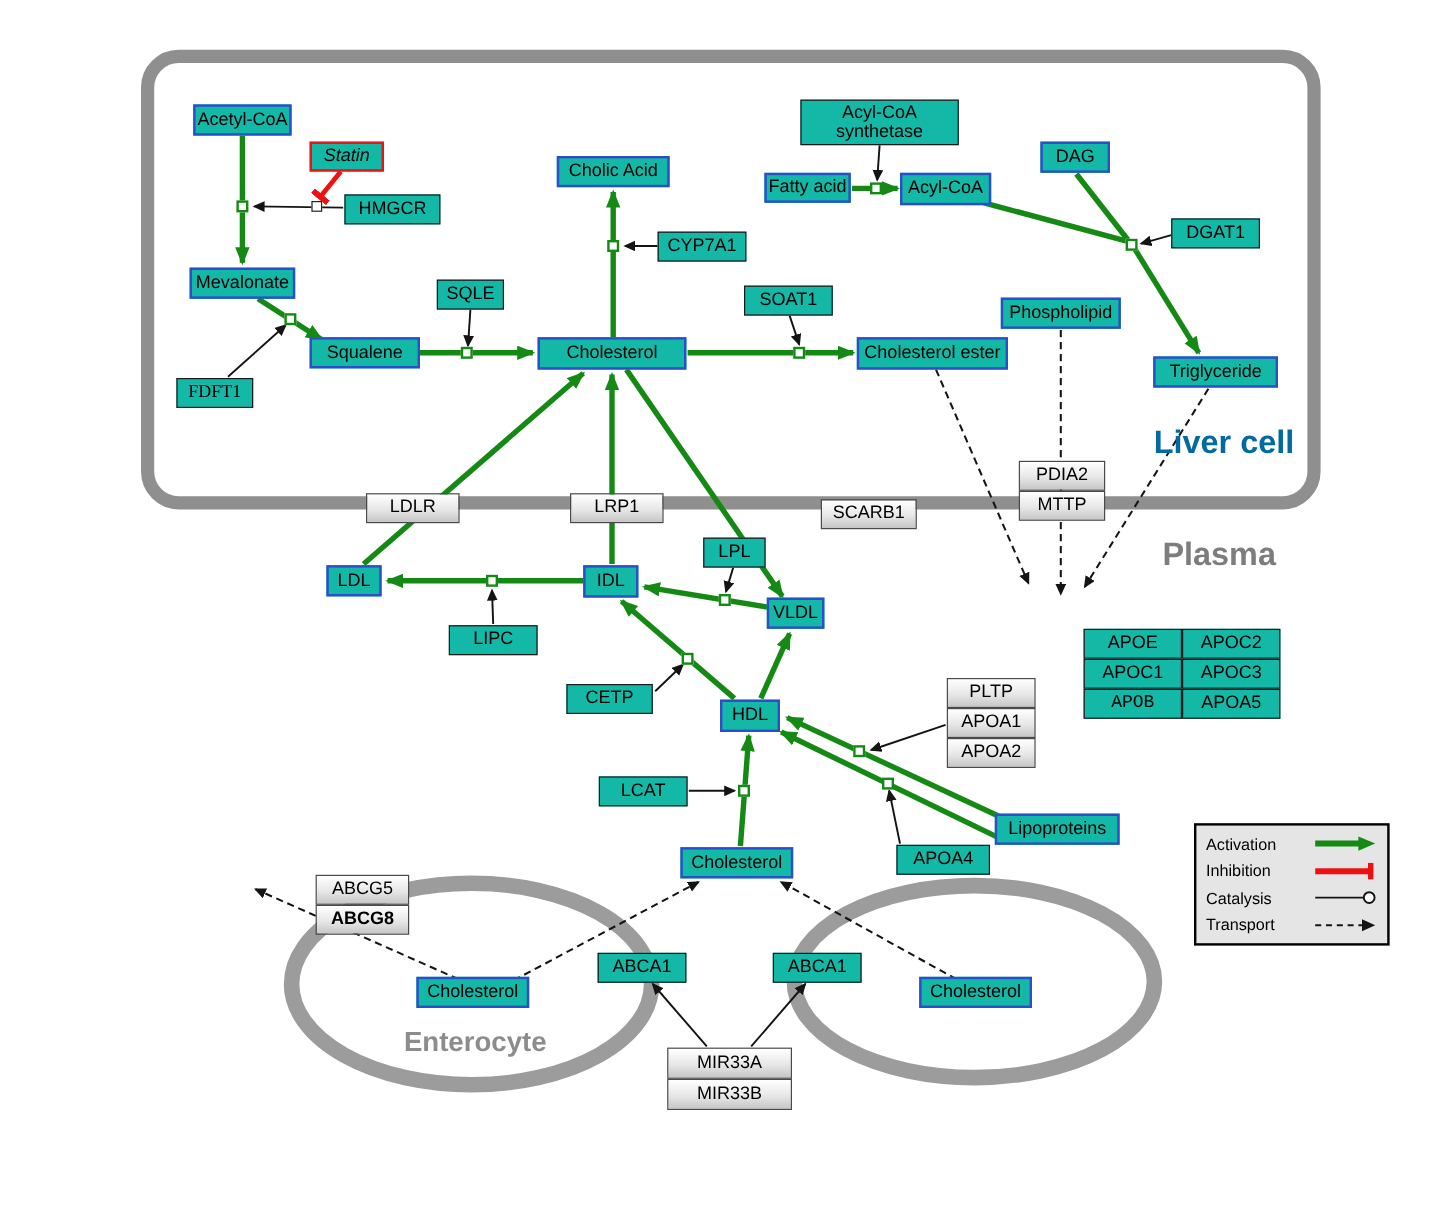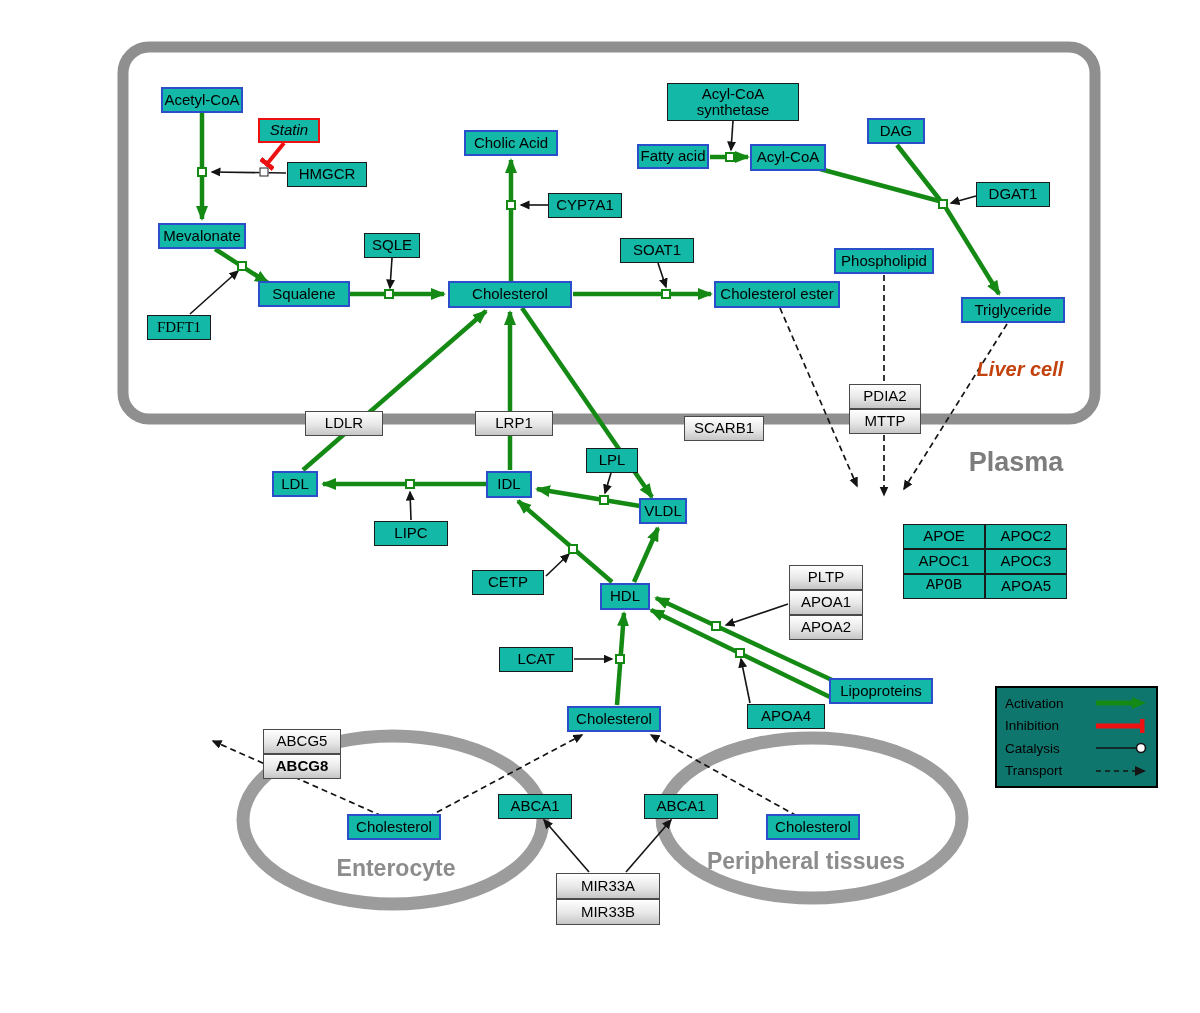--- a/index.html
+++ b/index.html
@@ -28,27 +28,27 @@
   }
   .node.wrap{white-space:normal;}
   .metabolite{border:2.5px solid var(--metabolite);}
   .enzyme{border:1.3px solid #1a1a1a;}
   .enzyme-gray{border:1.2px solid #4a4a4a;background:linear-gradient(#ffffff 0%,#e7e7e7 55%,#c6c6c6 100%);}
   .inhibitor{border:2.5px solid var(--inhibition);}
   .rxn{position:absolute;width:10px;height:10px;background:#fff;border:2px solid var(--activation);
        transform:translate(-50%,-50%);box-sizing:border-box;}
   .rxn.port{width:9px;height:9px;border:1.4px solid #222;}
   .compartment-label{position:absolute;transform:translate(-50%,-50%);font-weight:bold;white-space:nowrap;}
-  .label-liver{color:#c2410c;font-size:20px;font-style:italic;}
+  .label-liver{color:#0369a1;font-size:27px;}
   .label-plasma{color:#7d7d7d;font-size:27px;}
   .label-enterocyte{color:#8c8c8c;font-size:23px;}
   .label-peripheral{color:#8c8c8c;font-size:23px;}
   .legend{
     position:absolute;left:995px;top:686px;width:163px;height:102px;
-    border:2.5px solid #000;background:#0f766e;box-sizing:border-box;
+    border:2.5px solid #000;background:#e5e5e5;box-sizing:border-box;
     display:flex;flex-direction:column;justify-content:space-around;padding:4px 8px;
   }
   .legend-row{display:flex;align-items:center;justify-content:space-between;height:22px;}
   .legend-label{font-size:13.5px;color:#000;}
   .sym-line-act{stroke:var(--activation);stroke-width:5;}
   .sym-arrow-act{fill:var(--activation);}
   .sym-line-inh{stroke:var(--inhibition);stroke-width:5;}
   .sym-bar-inh{fill:var(--inhibition);}
   .sym-line-cat{stroke:var(--ink);stroke-width:1.6;}
   .sym-circle-cat{fill:#fff;stroke:var(--ink);stroke-width:1.6;}
@@ -187,21 +187,20 @@
       <div class="node enzyme" style="left: 498px; top: 793.5px; width: 74px; height: 25px;">ABCA1</div>
       <div class="node enzyme" style="left: 644px; top: 793.5px; width: 74px; height: 25px;">ABCA1</div>
       <div class="node metabolite" style="left: 766px; top: 814px; width: 94px; height: 26px;">Cholesterol</div>
       <div class="node enzyme-gray" style="left: 556px; top: 873px; width: 104px; height: 26px;">MIR33A</div>
       <div class="node enzyme-gray" style="left: 556px; top: 899px; width: 104px; height: 26px;">MIR33B</div>
     </div>
 
   <div class="compartment-label label-liver" style="left:1020px;top:369px">Liver cell</div>
   <div class="compartment-label label-plasma" style="left:1016px;top:462px">Plasma</div>
   <div class="compartment-label label-enterocyte" style="left:396px;top:868px">Enterocyte</div>
-  <div class="compartment-label label-peripheral" style="left:806px;top:861px">Peripheral tissues</div>
 
   <div class="legend">
     <div class="legend-row">
       <span class="legend-label">Activation</span>
       <svg width="54" height="14">
         <line class="sym-line-act" x1="2" y1="7" x2="40" y2="7"></line>
         <polygon class="sym-arrow-act" points="38,1 52,7 38,13"></polygon>
       </svg>
     </div>
     <div class="legend-row">

